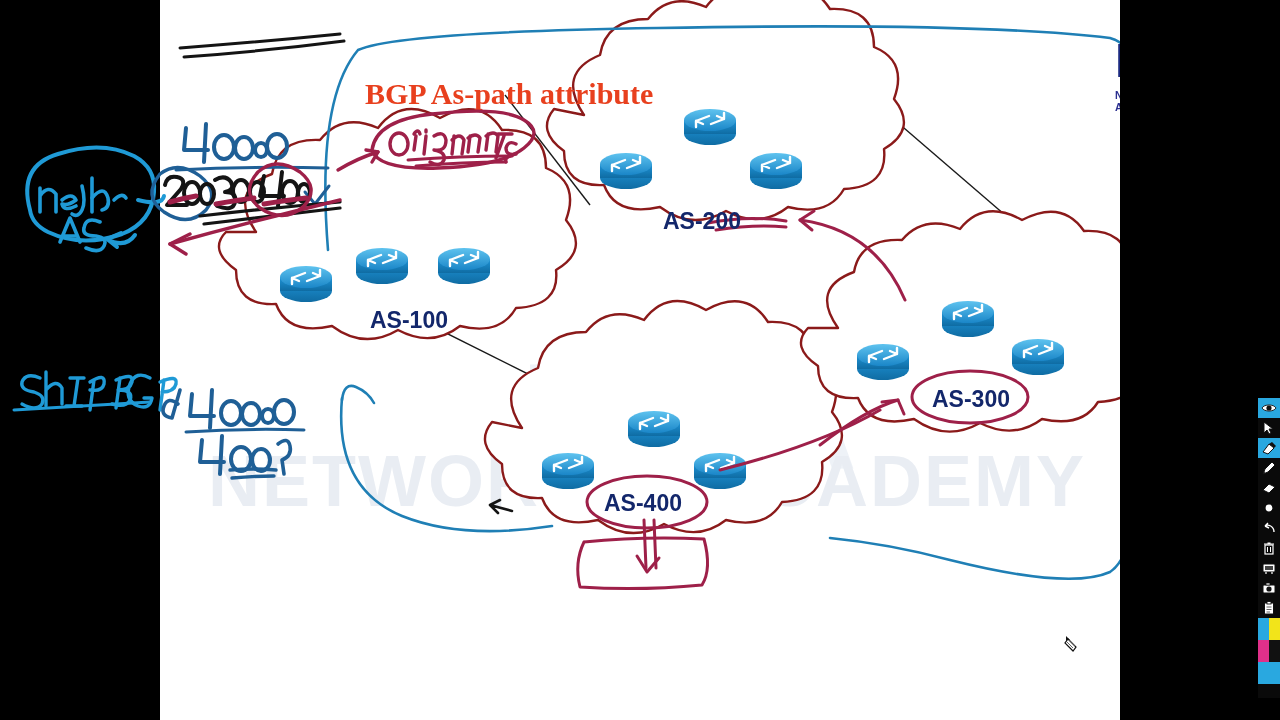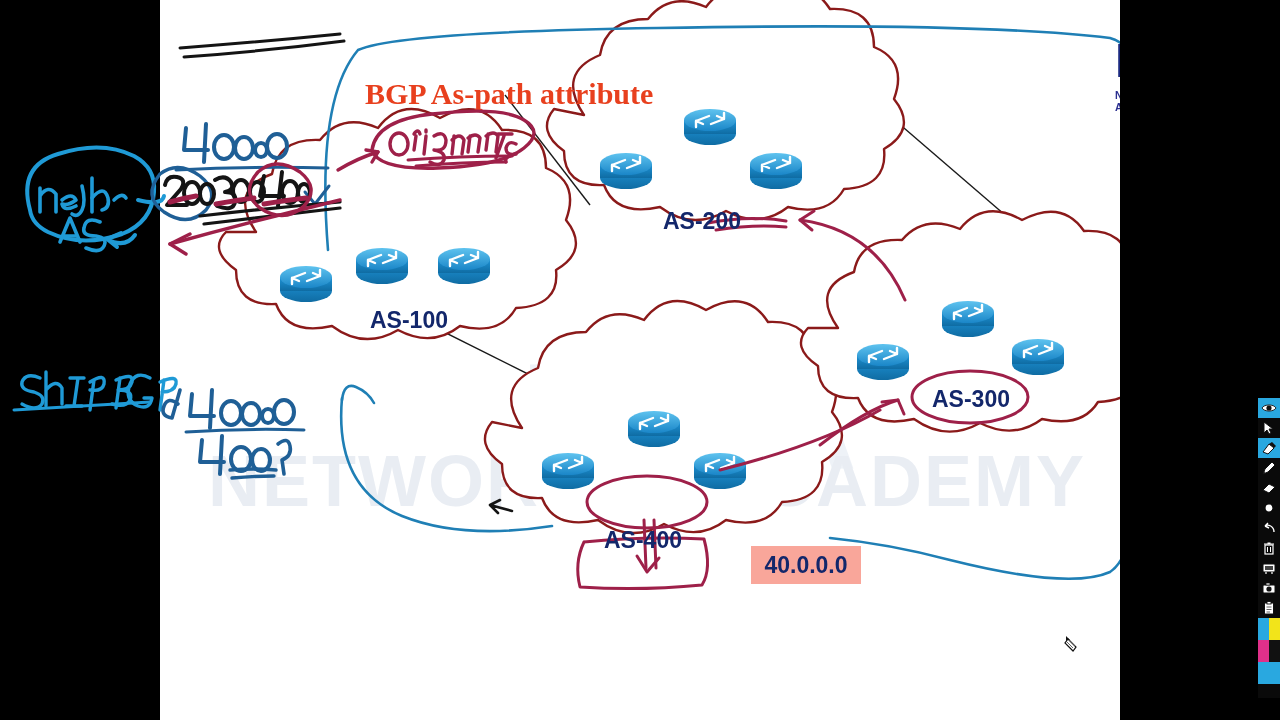--- a/index.html
+++ b/index.html
@@ -248,25 +248,22 @@
 
       <g stroke="#141414" fill="none" stroke-linecap="round">
         <path d="M20,48 q80,-6 160,-14" stroke-width="3"></path>
         <path d="M24,57 q82,-6 160,-16" stroke-width="3"></path>
       </g>
     </svg>
 
     <div class="aslabel" id="lbl200" style="left:503px;top:192px;margin-top:16px;">AS-200</div>
     <div class="aslabel" id="lbl100" style="left:196px;top:307px;margin-left:14px;">AS-100</div>
     <div class="aslabel" id="lbl300" style="left:772px;top:386px;text-align:center;">AS-300</div>
-    <div class="aslabel" id="lbl400" style="left:444px;top:490px;margin-top:37px;">AS-400</div>
-
-    <div id="prefixbox">
-      <span>40.0.0.0</span>
-    </div>
+    <div class="aslabel" id="lbl400" style="left:444px;top:490px;">AS-400</div>
+
 
     <div id="title">BGP As-path attribute</div>
 
     <div id="logo">
       <div class="noa">NOA</div>
 
       <div class="sub">NETWORK ONLINE ACADEMY</div>
     </div>
   </div>
 

